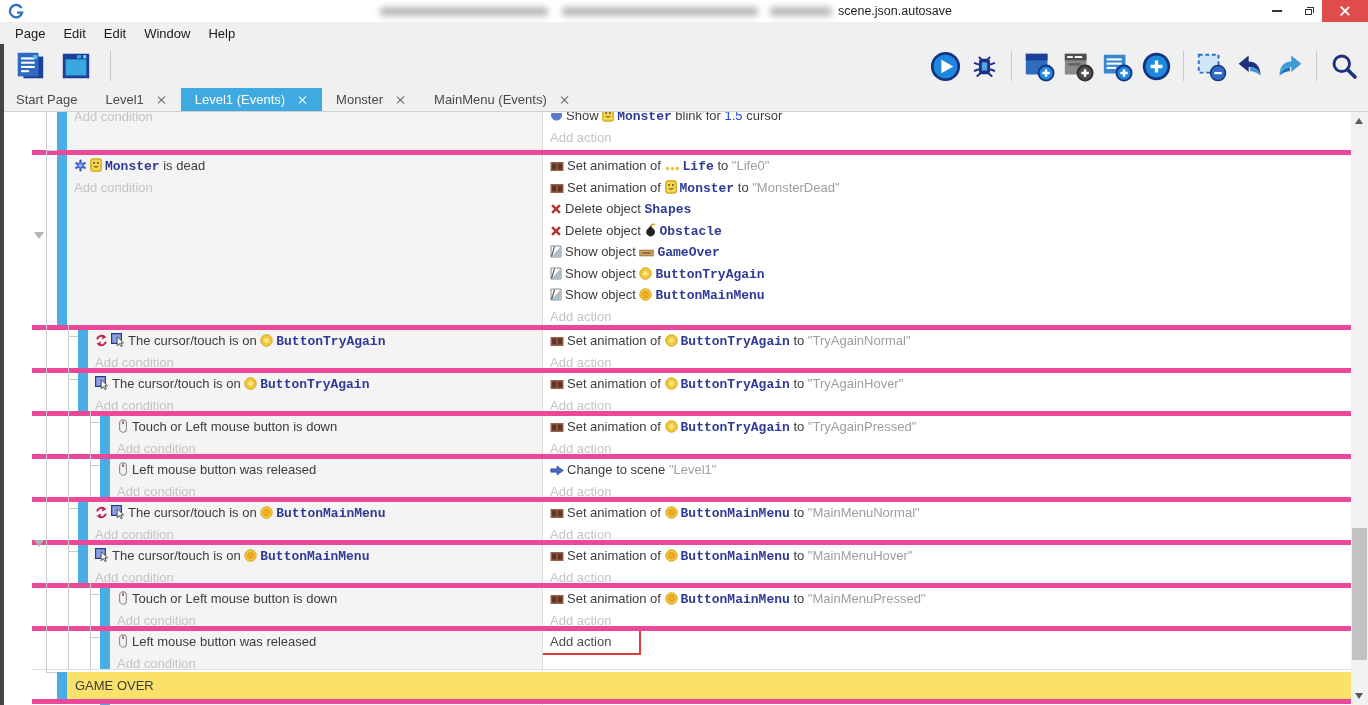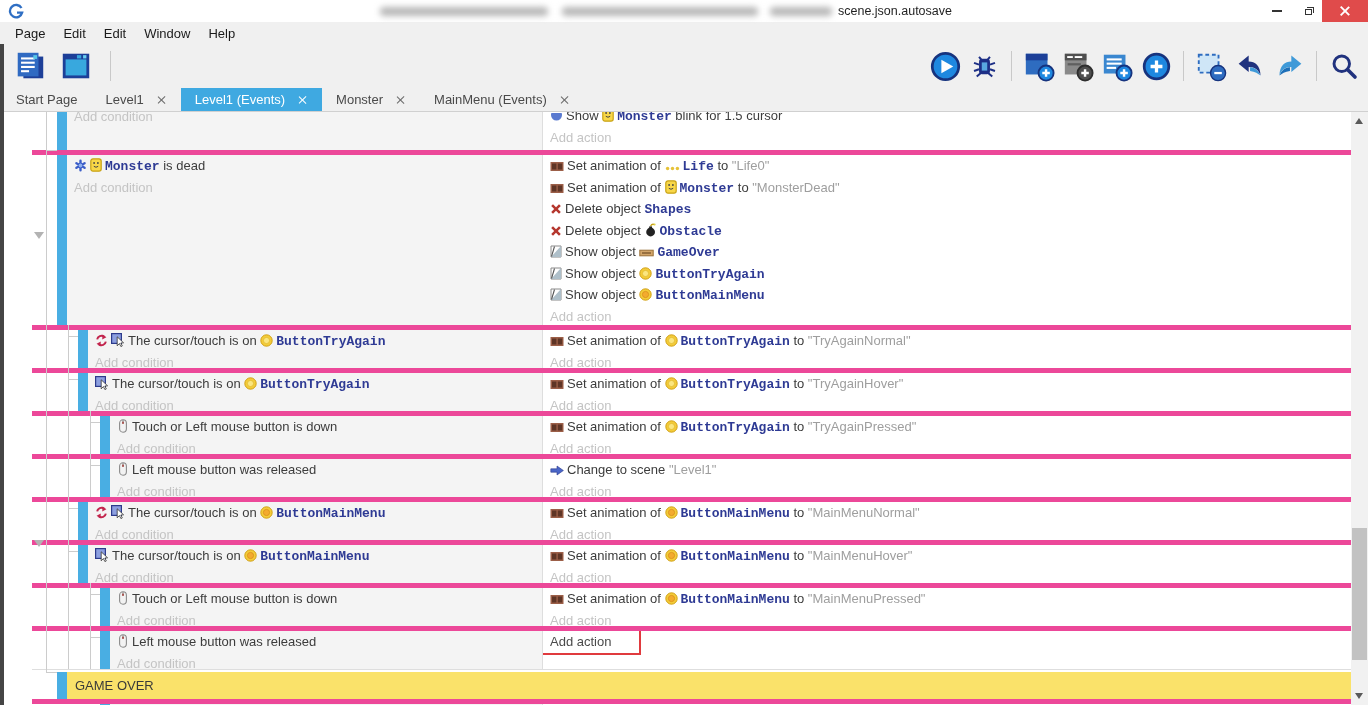--- a/index.html
+++ b/index.html
@@ -55,21 +55,21 @@
   .bar { width:10px; background:#49aee3; flex:none; }
   .lvl0 .bar { margin-left:25px; } .lvl1 .bar { margin-left:46px; } .lvl2 .bar { margin-left:68px; }
   .cbody { flex:1; background:#f4f4f4; padding-left:7px; overflow:hidden; }
   .acts { flex:1; border-left:1px solid #dedede; padding-left:7px; position:relative; overflow:hidden; }
   .line { height:21.5px; line-height:21.5px; font-size:13px; color:#3c3c3c; white-space:nowrap; }
   .ph   { height:21.5px; line-height:21.5px; font-size:13px; color:#c4c4c4; white-space:nowrap; }
   .ph.hl { color:#4a4a4a; }
   .cutA { margin-top:-6px; } .cutB { margin-top:-7px; }
   .obj { font-weight:bold; color:#2e3a94;font-family:Liberation Mono, monospace; }
   .val { color:#9e9e9e; }
-  .num { color:#404040; }
+  .num { color:#1d4ed8; }
   .txt { color:#3c3c3c; }
   .ic { display:inline-block; vertical-align:-2px; margin-right:3px; }
   .ic svg { display:block; width:100%; height:100%; }
   .ic-blink{width:13px;height:9px} .ic-gear{width:13px;height:13px} .ic-monster{width:12px;height:14px}
   .ic-anim{width:14px;height:11px} .ic-life{width:15px;height:7px} .ic-delete{width:12px;height:12px}
   .ic-bomb{width:12px;height:14px} .ic-show{width:12px;height:13px} .ic-banner{width:15px;height:10px}
   .ic-coin,.ic-coin2{width:13px;height:13px} .ic-invert{width:13px;height:13px}
   .ic-cursor{width:14px;height:14px} .ic-mouse{width:12px;height:14px} .ic-scene{width:14px;height:11px}
 
   .spacer { height:3px; border-top:1px solid #dedede; }

